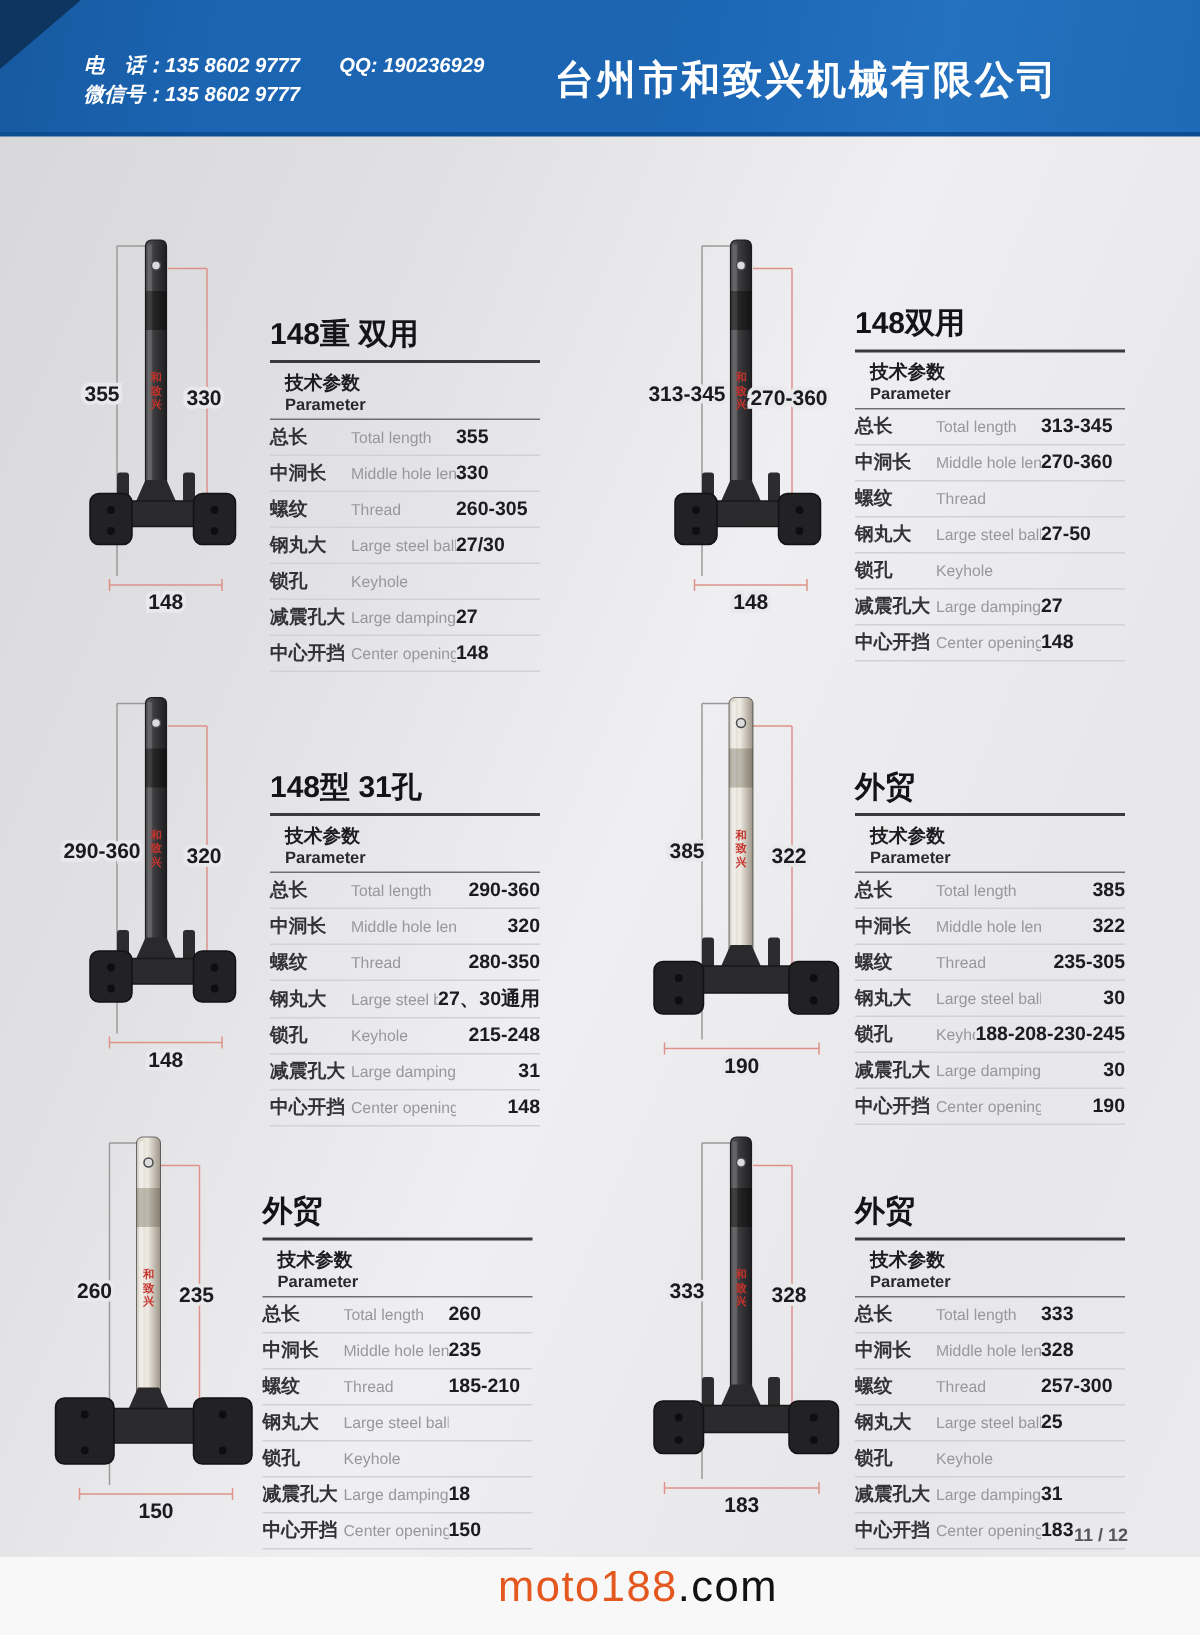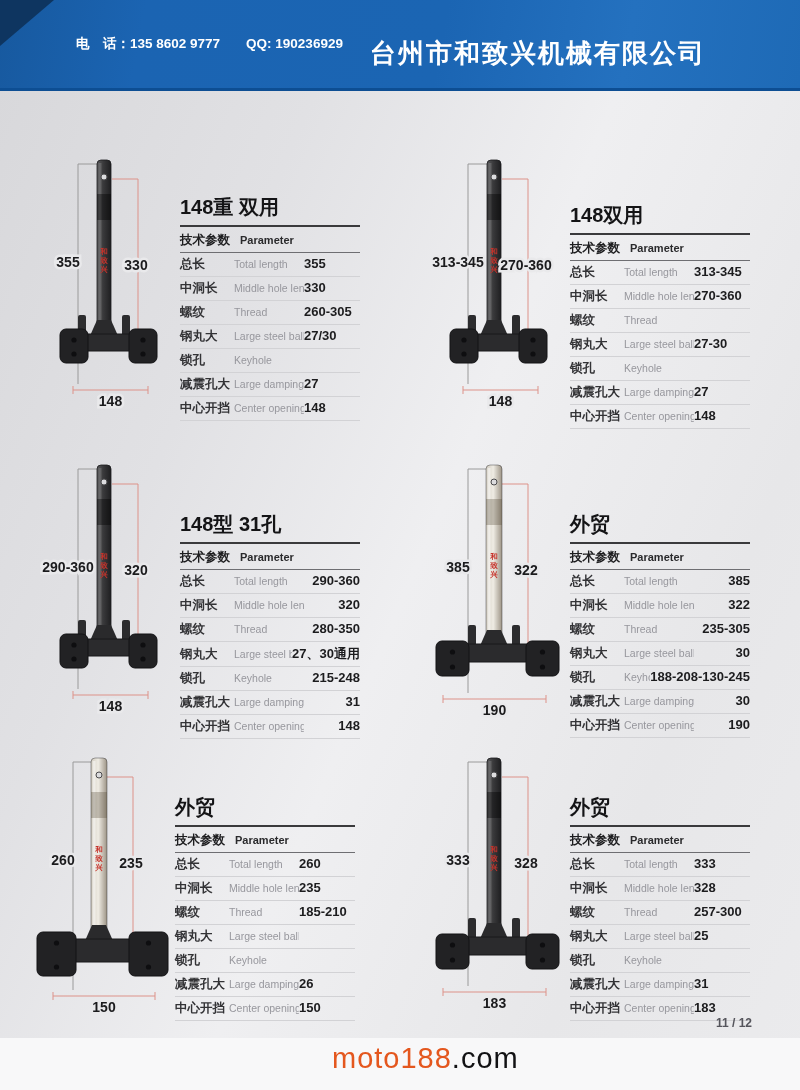--- a/index.html
+++ b/index.html
@@ -5,36 +5,36 @@
   html,body{margin:0;padding:0;}
   body{width:800px;height:1090px;font-family:"Liberation Sans","DejaVu Sans",sans-serif;}
   .page{position:relative;width:800px;height:1090px;overflow:hidden;
         background:linear-gradient(113deg,#d7d7da 0%,#e1e1e4 28%,#efeff1 52%,#e7e7e9 78%,#ebebed 100%);}
   
   .header{position:absolute;left:0;top:0;width:800px;height:88px;
           background:linear-gradient(100deg,#17599f 0%,#1b64b2 18%,#1b65b3 55%,#2471bf 78%,#1e6ab6 100%);
           border-bottom:3px solid #0d4e93;}
   .corner{position:absolute;left:0;top:0;width:0;height:0;
           border-top:46px solid #0e3560;border-right:54px solid transparent;}
-  .contact{position:absolute;left:76px;top:34px;color:#ffffff;font-weight:bold;
-           font-size:13.5px;line-height:19px;white-space:nowrap;}
+  .contact{position:absolute;left:56px;top:34px;color:#ffffff;font-weight:bold;
+           font-size:13.5px;line-height:19px;white-space:nowrap;font-style:italic;}
   .contact .qq{margin-left:26px;}
   .company{position:absolute;left:370px;top:36px;color:#ffffff;font-weight:bold;
            font-size:26px;letter-spacing:2px;white-space:nowrap;}
   
   .card{position:absolute;width:355px;height:300px;}
   .photo{position:absolute;left:0;top:0;width:150px;height:266px;}
   .photo svg{overflow:visible;}
   .dim{text-anchor:middle;font-size:14px;font-weight:bold;fill:#1b1b1d;
        paint-order:stroke;stroke:#e9e9eb;stroke-width:5px;
        font-family:"Liberation Sans","DejaVu Sans",sans-serif;}
   .ptable{position:absolute;left:142px;top:50px;width:180px;}
   .ptitle{margin:0 0 0 0;padding:0 0 4px 0;font-size:20px;font-weight:bold;color:#141416;
           border-bottom:2px solid #3a3a3c;white-space:nowrap;}
-  .thead{display:flex;align-items:baseline;padding:5px 0 3px 0;border-bottom:1px solid #6e6e72;}
+  .thead{display:flex;align-items:baseline;padding:5px 0 3px 0;border-bottom:1px solid #6e6e72;flex-direction:column;}
   .hcn{font-size:12.5px;font-weight:bold;color:#1d1d1f;}
   .hen{font-size:11px;font-weight:bold;color:#2a2a2c;margin-left:10px;}
   .param-row{display:flex;align-items:baseline;padding:3px 0;border-bottom:1px solid #d2d2d5;}
   .cn{flex:0 0 54px;font-size:12.5px;font-weight:bold;color:#333336;white-space:nowrap;}
   .en{flex:1 1 10px;font-size:10.5px;color:#97979d;white-space:nowrap;overflow:hidden;}
   .val{flex:0 1 auto;min-width:56px;font-size:13px;font-weight:bold;color:#1c1c1e;white-space:nowrap;}
   .align-left .val{text-align:left;}
   .align-right .val{text-align:right;}
   
   .page-num{position:absolute;left:716px;top:1016px;font-size:12px;font-weight:bold;color:#55555c;}
@@ -45,20 +45,21 @@
   .site .tld{color:#121214;}
 </style>
 </head>
 <body>
 
 <div class="page">
   <header class="header">
     <div class="corner"></div>
     <div class="contact">
       <div><span>电　话：135 8602 9777</span><span class="qq">QQ: 190236929</span></div>
+      <div><span>微信号：135 8602 9777</span></div>
     </div>
     <div class="company">台州市和致兴机械有限公司</div>
   </header>
 
   <main id="grid">
   <section class="card align-left" style="left: 38px; top: 150px;">
     <div class="photo"><svg width="150" height="266" viewBox="0 0 150 266">
     <defs>
               <linearGradient id="g0" x1="0" y1="0" x2="1" y2="0">
                 <stop offset="0" stop-color="#58585a"></stop>
@@ -87,21 +88,21 @@
             <circle cx="36" cy="204" r="2.6" fill="#0e0e10"></circle>
             <circle cx="105" cy="190" r="2.6" fill="#0e0e10"></circle>
             <circle cx="105" cy="204" r="2.6" fill="#0e0e10"></circle>
     <line x1="35" y1="240" x2="110" y2="240" stroke="#dd9289" stroke-width="1"></line>
     <line x1="35" y1="236" x2="35" y2="244" stroke="#dd9289" stroke-width="1"></line>
     <line x1="110" y1="236" x2="110" y2="244" stroke="#dd9289" stroke-width="1"></line>
     <text class="dim" x="30" y="117">355</text>
     <text class="dim" x="98" y="120">330</text>
     <text class="dim" x="72.5" y="256">148</text>
   </svg></div>
-    <div class="ptable" style="top: 44px;">
+    <div class="ptable" style="top: 59px;">
       <h3 class="ptitle">148重 双用</h3>
       <div class="thead">
         <span class="hcn">技术参数</span>
         <span class="hen">Parameter</span>
       </div>
       <div class="rows">
             <div class="param-row">
               <span class="cn">总长</span>
               <span class="en">Total length</span>
               <span class="val">355</span>
@@ -195,21 +196,21 @@
               <span class="val">270-360</span>
             </div>
             <div class="param-row">
               <span class="cn">螺纹</span>
               <span class="en">Thread</span>
               <span class="val"></span>
             </div>
             <div class="param-row">
               <span class="cn">钢丸大</span>
               <span class="en">Large steel balls</span>
-              <span class="val">27-30</span>
+              <span class="val">27-50</span>
             </div>
             <div class="param-row">
               <span class="cn">锁孔</span>
               <span class="en">Keyhole</span>
               <span class="val"></span>
             </div>
             <div class="param-row">
               <span class="cn">减震孔大</span>
               <span class="en">Large damping hole</span>
               <span class="val">27</span>
@@ -366,21 +367,21 @@
               <span class="val">235-305</span>
             </div>
             <div class="param-row">
               <span class="cn">钢丸大</span>
               <span class="en">Large steel balls</span>
               <span class="val">30</span>
             </div>
             <div class="param-row">
               <span class="cn">锁孔</span>
               <span class="en">Keyhole</span>
-              <span class="val">188-208-130-245</span>
+              <span class="val">188-208-230-245</span>
             </div>
             <div class="param-row">
               <span class="cn">减震孔大</span>
               <span class="en">Large damping hole</span>
               <span class="val">30</span>
             </div>
             <div class="param-row">
               <span class="cn">中心开挡</span>
               <span class="en">Center opening</span>
               <span class="val">190</span>
@@ -453,21 +454,21 @@
               <span class="val"></span>
             </div>
             <div class="param-row">
               <span class="cn">锁孔</span>
               <span class="en">Keyhole</span>
               <span class="val"></span>
             </div>
             <div class="param-row">
               <span class="cn">减震孔大</span>
               <span class="en">Large damping hole</span>
-              <span class="val">26</span>
+              <span class="val">18</span>
             </div>
             <div class="param-row">
               <span class="cn">中心开挡</span>
               <span class="en">Center opening</span>
               <span class="val">150</span>
             </div>
           </div>
     </div>
   </section>
 

